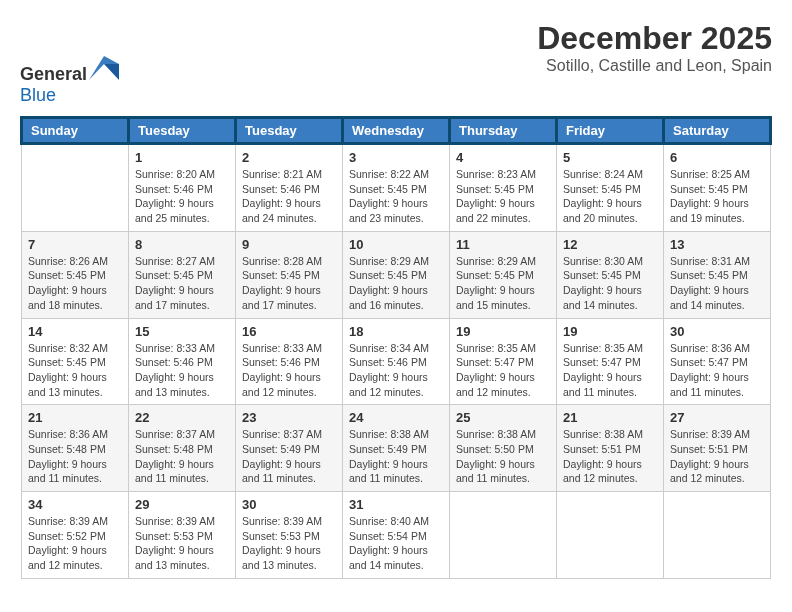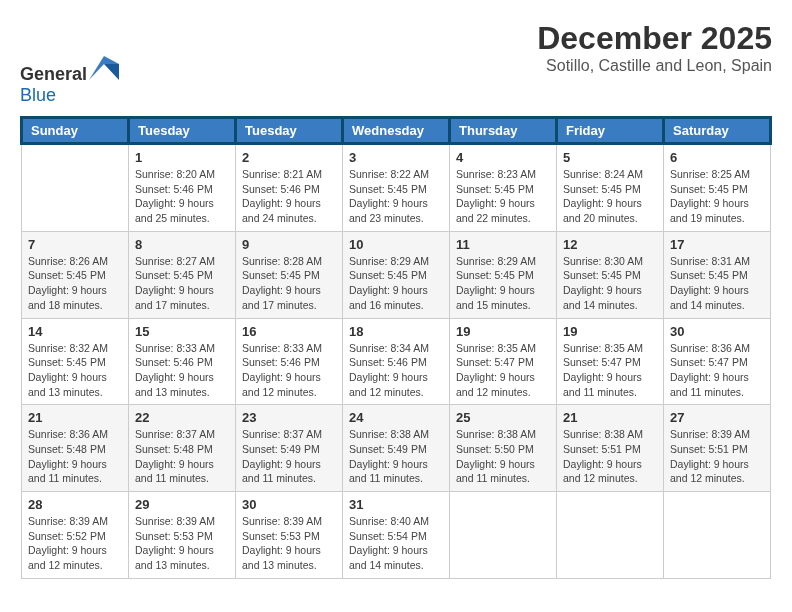--- a/index.html
+++ b/index.html
@@ -168,21 +168,21 @@
         </td>
         <td>
           <span class="day-number">11</span>
           <div class="day-info">Sunrise: 8:29 AM<br>Sunset: 5:45 PM<br>Daylight: 9 hours and 15 minutes.</div>
         </td>
         <td>
           <span class="day-number">12</span>
           <div class="day-info">Sunrise: 8:30 AM<br>Sunset: 5:45 PM<br>Daylight: 9 hours and 14 minutes.</div>
         </td>
         <td>
-          <span class="day-number">17</span>
+          <span class="day-number">13</span>
           <div class="day-info">Sunrise: 8:31 AM<br>Sunset: 5:45 PM<br>Daylight: 9 hours and 14 minutes.</div>
         </td>
       </tr>
       <tr>
         <td>
           <span class="day-number">14</span>
           <div class="day-info">Sunrise: 8:32 AM<br>Sunset: 5:45 PM<br>Daylight: 9 hours and 13 minutes.</div>
         </td>
         <td>
           <span class="day-number">15</span>
@@ -234,21 +234,21 @@
           <span class="day-number">21</span>
           <div class="day-info">Sunrise: 8:38 AM<br>Sunset: 5:51 PM<br>Daylight: 9 hours and 12 minutes.</div>
         </td>
         <td>
           <span class="day-number">27</span>
           <div class="day-info">Sunrise: 8:39 AM<br>Sunset: 5:51 PM<br>Daylight: 9 hours and 12 minutes.</div>
         </td>
       </tr>
       <tr>
         <td>
-          <span class="day-number">28</span>
+          <span class="day-number">34</span>
           <div class="day-info">Sunrise: 8:39 AM<br>Sunset: 5:52 PM<br>Daylight: 9 hours and 12 minutes.</div>
         </td>
         <td>
           <span class="day-number">29</span>
           <div class="day-info">Sunrise: 8:39 AM<br>Sunset: 5:53 PM<br>Daylight: 9 hours and 13 minutes.</div>
         </td>
         <td>
           <span class="day-number">30</span>
           <div class="day-info">Sunrise: 8:39 AM<br>Sunset: 5:53 PM<br>Daylight: 9 hours and 13 minutes.</div>
         </td>

